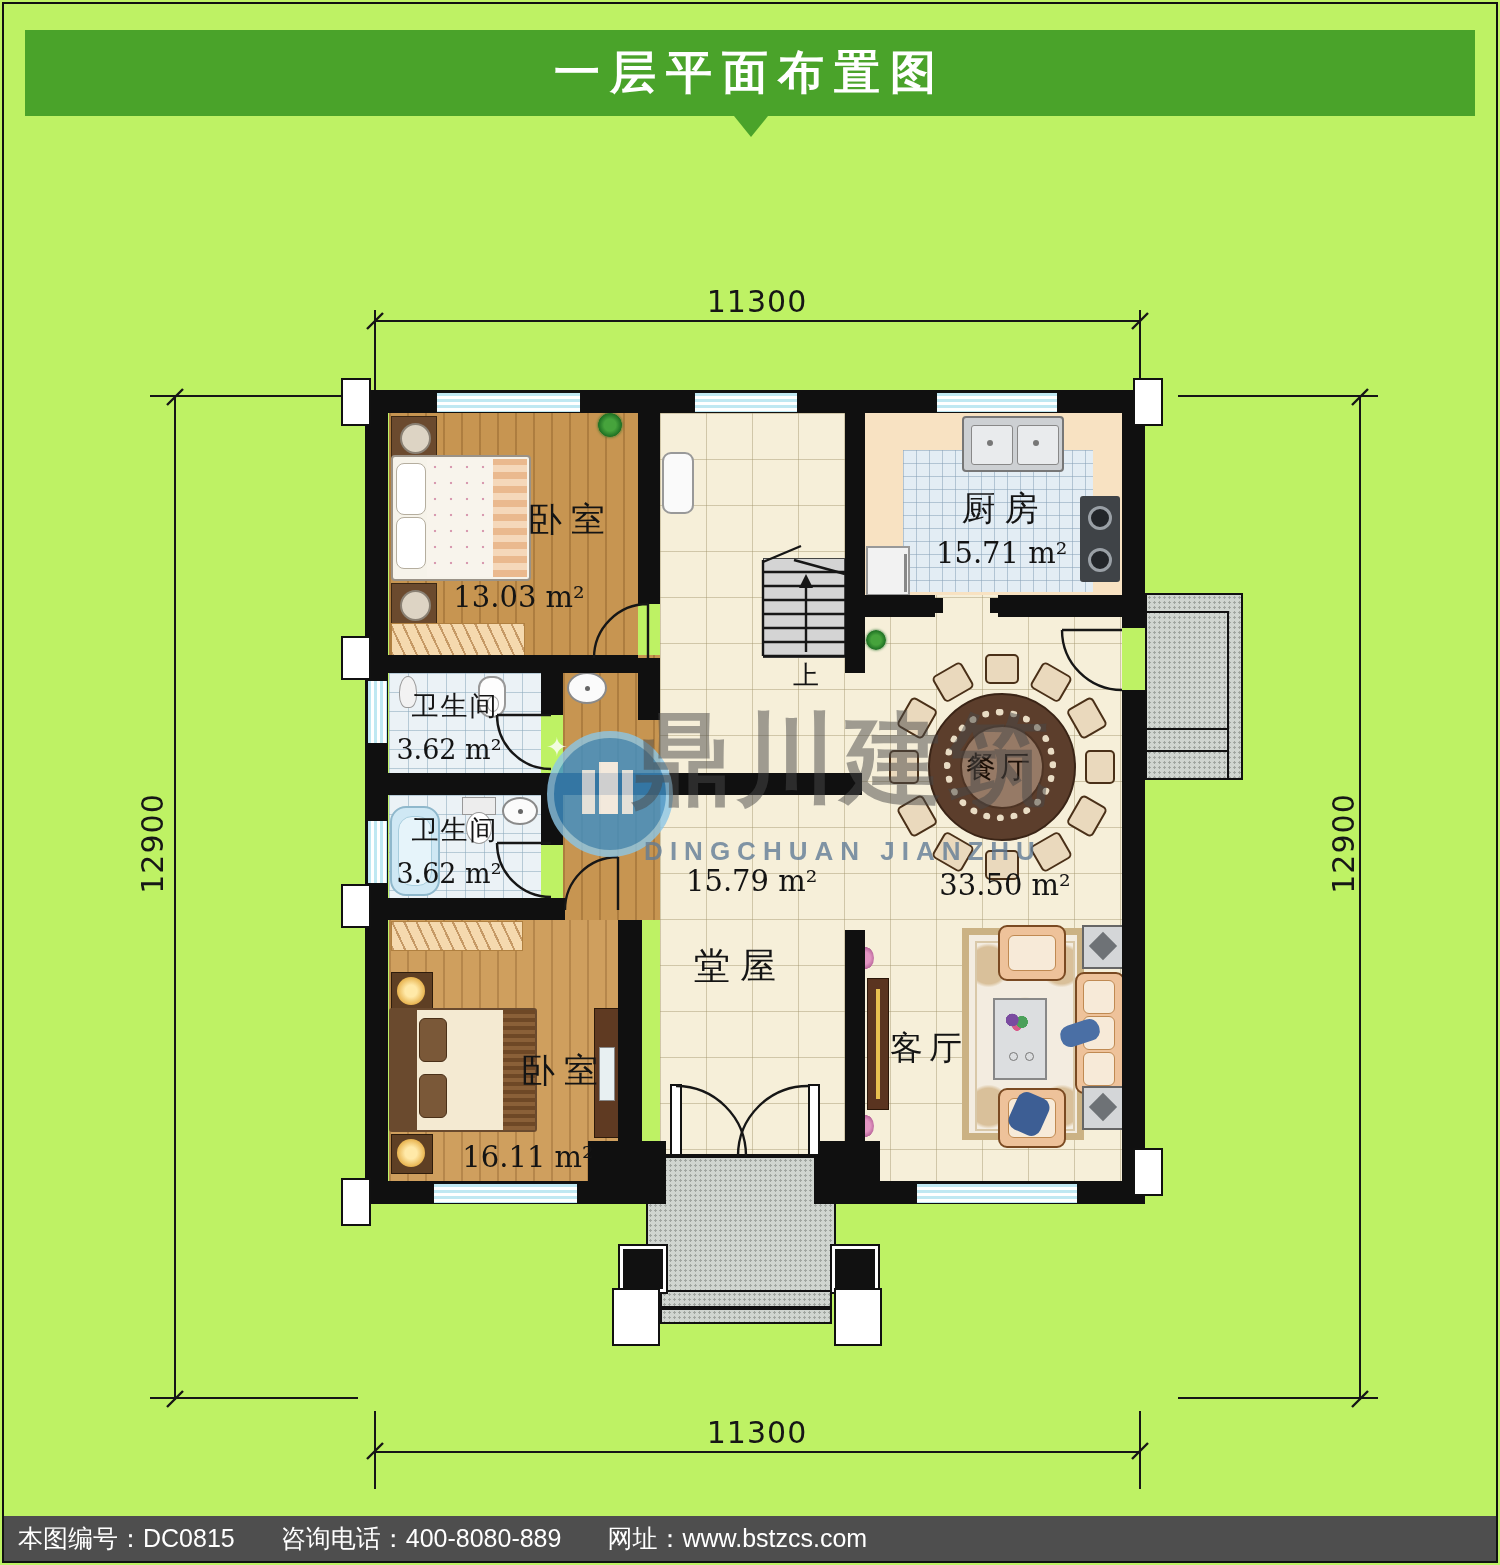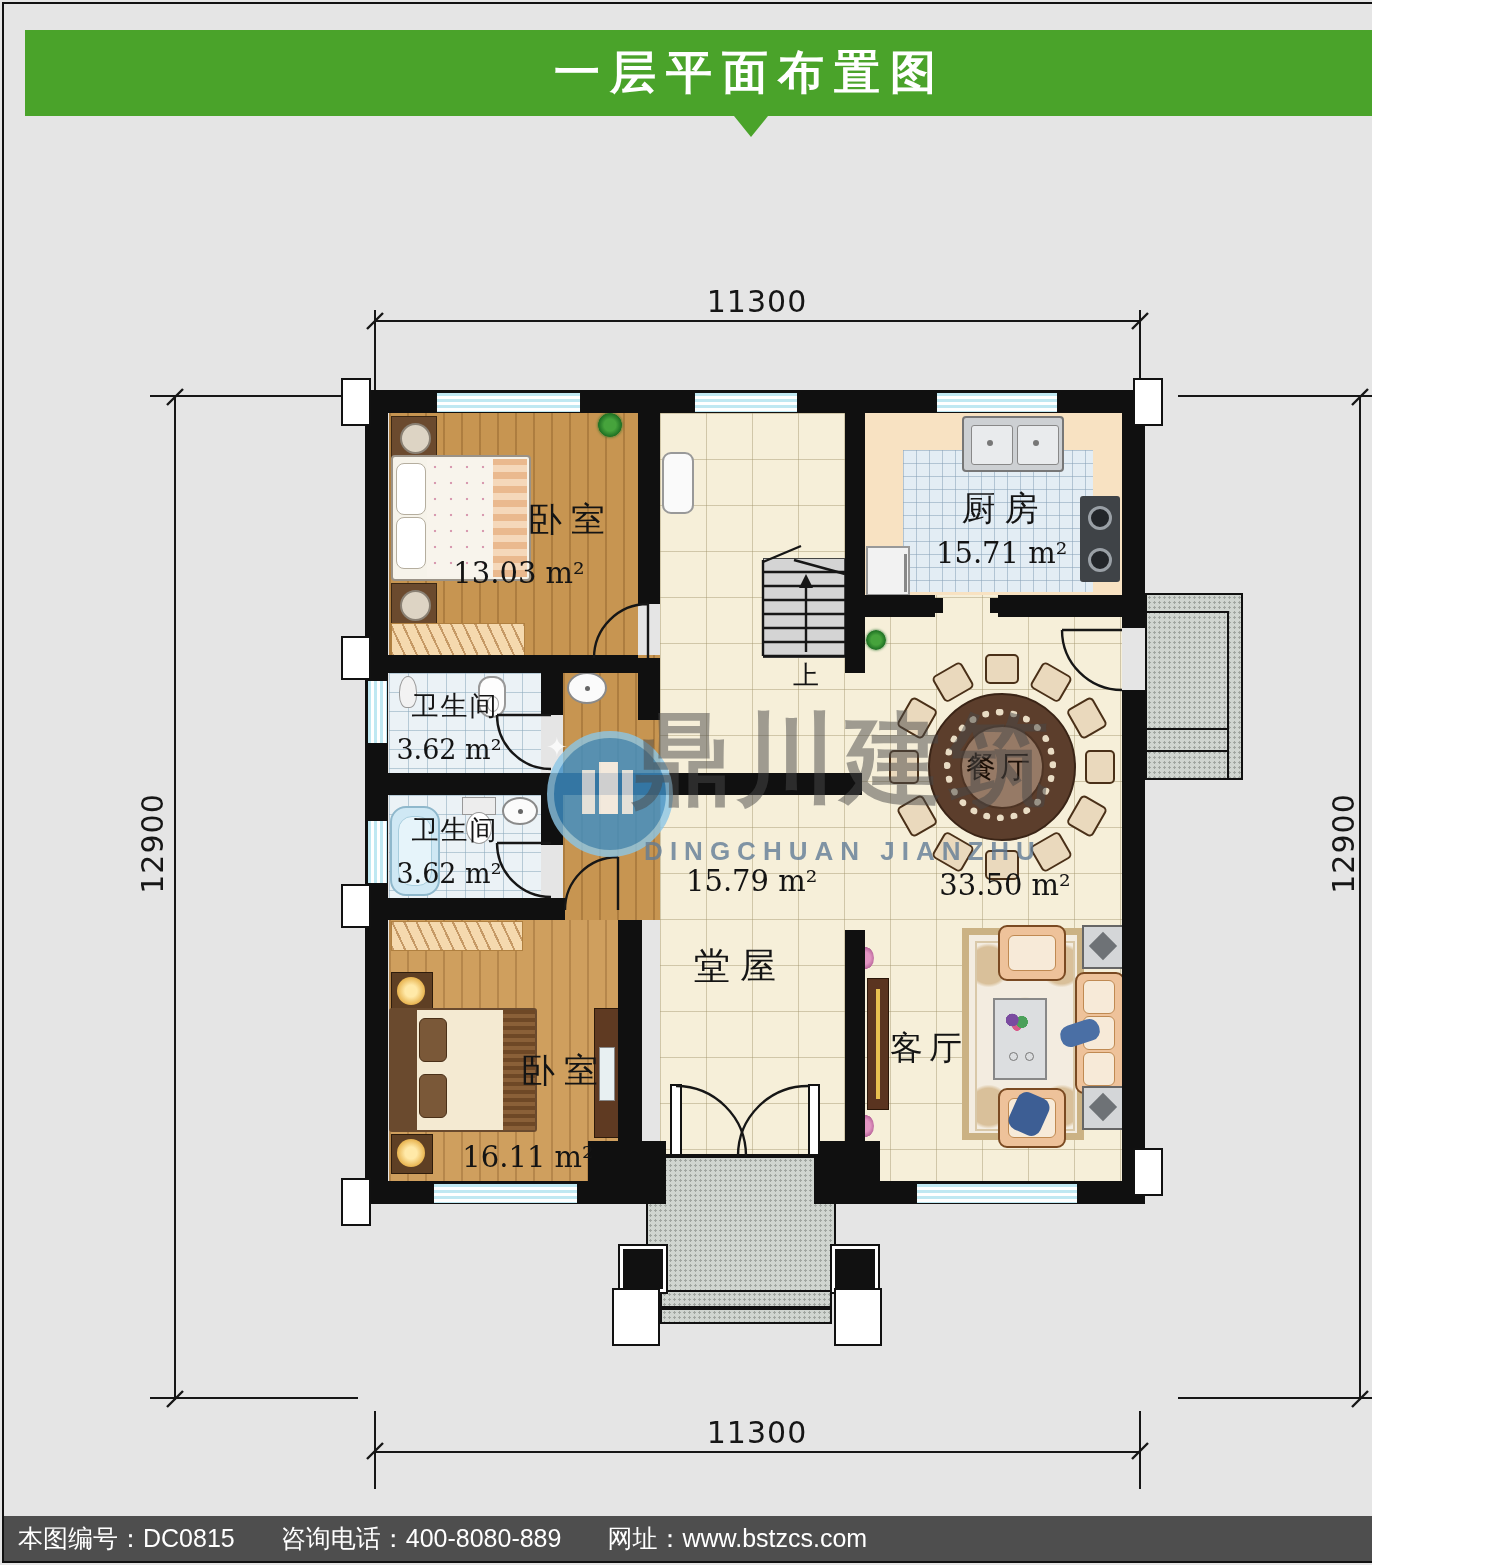--- a/index.html
+++ b/index.html
@@ -1,16 +1,16 @@
 <!DOCTYPE html>
 <html><head>
 <meta charset="utf-8">
 <style>
   html,body{margin:0;padding:0;background:#fff;}
-  .page{position:relative;width:1372px;height:1565px;background:#e5e5e5;overflow:hidden;
+  .page{position:relative;width:1500px;height:1565px;background:#bef264;overflow:hidden;
         font-family:"Liberation Sans",sans-serif;}
   .abs{position:absolute;}
   .page-border{position:absolute;left:2px;top:2px;width:1492px;height:1557px;
         border:2px solid #111;pointer-events:none;z-index:40;}
   
   .banner{position:absolute;left:25px;top:30px;width:1450px;height:86px;background:#4AA32A;z-index:5;}
   .banner-title{width:100%;height:100%;display:flex;align-items:center;justify-content:center;
         color:#fff;font-size:46px;font-weight:bold;letter-spacing:10px;}
   .banner-tri{position:absolute;left:734px;top:116px;width:0;height:0;z-index:5;
         border-left:17px solid transparent;border-right:17px solid transparent;border-top:21px solid #4AA32A;}
@@ -299,21 +299,21 @@
       <path d="M808,1086 A70,70 0 0 0 738,1156"></path>
 
       <path d="M763,572 H845 M763,586 H845 M763,600 H845 M763,614 H845 M763,628 H845 M763,642 H845 M763,560 V656 M763,656 H845"></path>
       <path d="M763,562 L801,546 M794,560 L845,574"></path>
       <path d="M806,652 V584"></path>
     </g>
     <path d="M806,574 L799,588 L813,588 Z" fill="#161616"></path>
   </svg>
 
   <div class="abs lbl" style="left:528px;top:497px;width:84px;font-size:34px;letter-spacing:9px">卧室</div>
-  <div class="abs lbl" style="left:452px;top:556px;width:134px;font-size:29px">13.03 m²</div>
+  <div class="abs lbl" style="left:452px;top:580px;width:134px;font-size:29px">13.03 m²</div>
   <div class="abs lbl" style="left:395px;top:688px;width:120px;font-size:27px;letter-spacing:2px">卫生间</div>
   <div class="abs lbl" style="left:393px;top:734px;width:112px;font-size:27px">3.62 m²</div>
   <div class="abs lbl" style="left:395px;top:812px;width:120px;font-size:27px;letter-spacing:2px">卫生间</div>
   <div class="abs lbl" style="left:393px;top:858px;width:112px;font-size:27px">3.62 m²</div>
   <div class="abs lbl" style="left:520px;top:1048px;width:88px;font-size:34px;letter-spacing:9px">卧室</div>
   <div class="abs lbl" style="left:460px;top:1140px;width:136px;font-size:29px">16.11 m²</div>
   <div class="abs lbl" style="left:947px;top:486px;width:115px;font-size:34px;letter-spacing:9px">厨房</div>
   <div class="abs lbl" style="left:936px;top:536px;width:130px;font-size:29px">15.71 m²</div>
   <div class="abs lbl" style="left:686px;top:864px;width:130px;font-size:29px">15.79 m²</div>
   <div class="abs lbl" style="left:688px;top:942px;width:104px;font-size:36px;letter-spacing:10px">堂屋</div>

